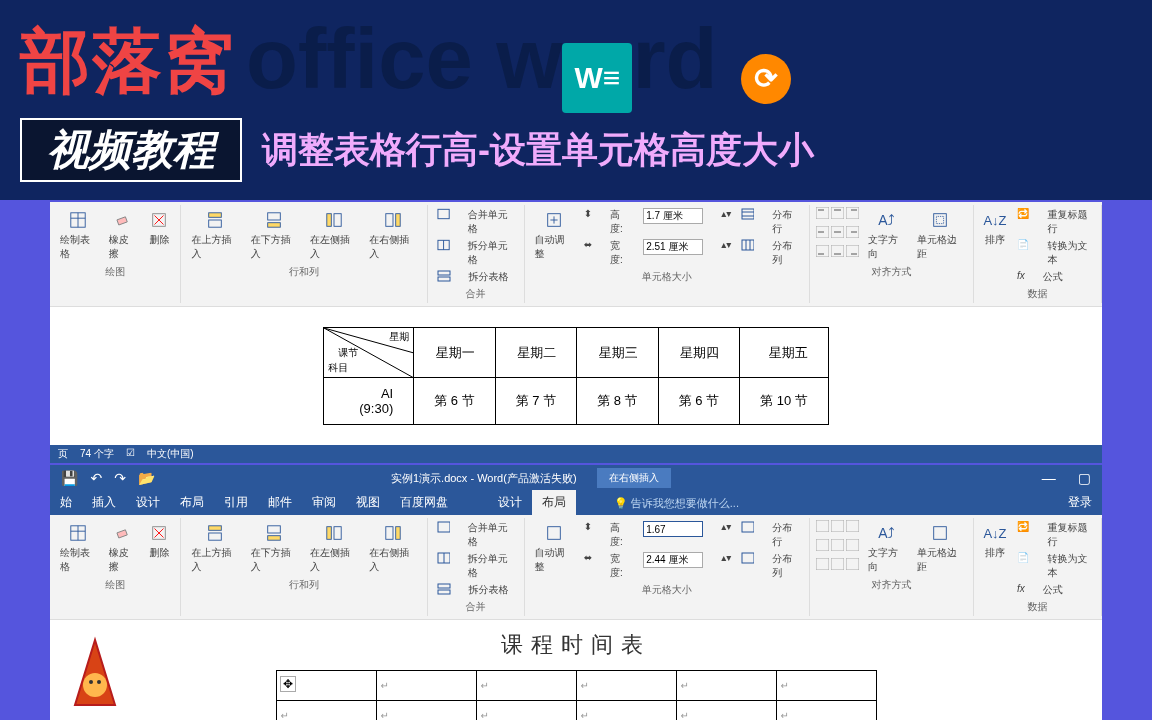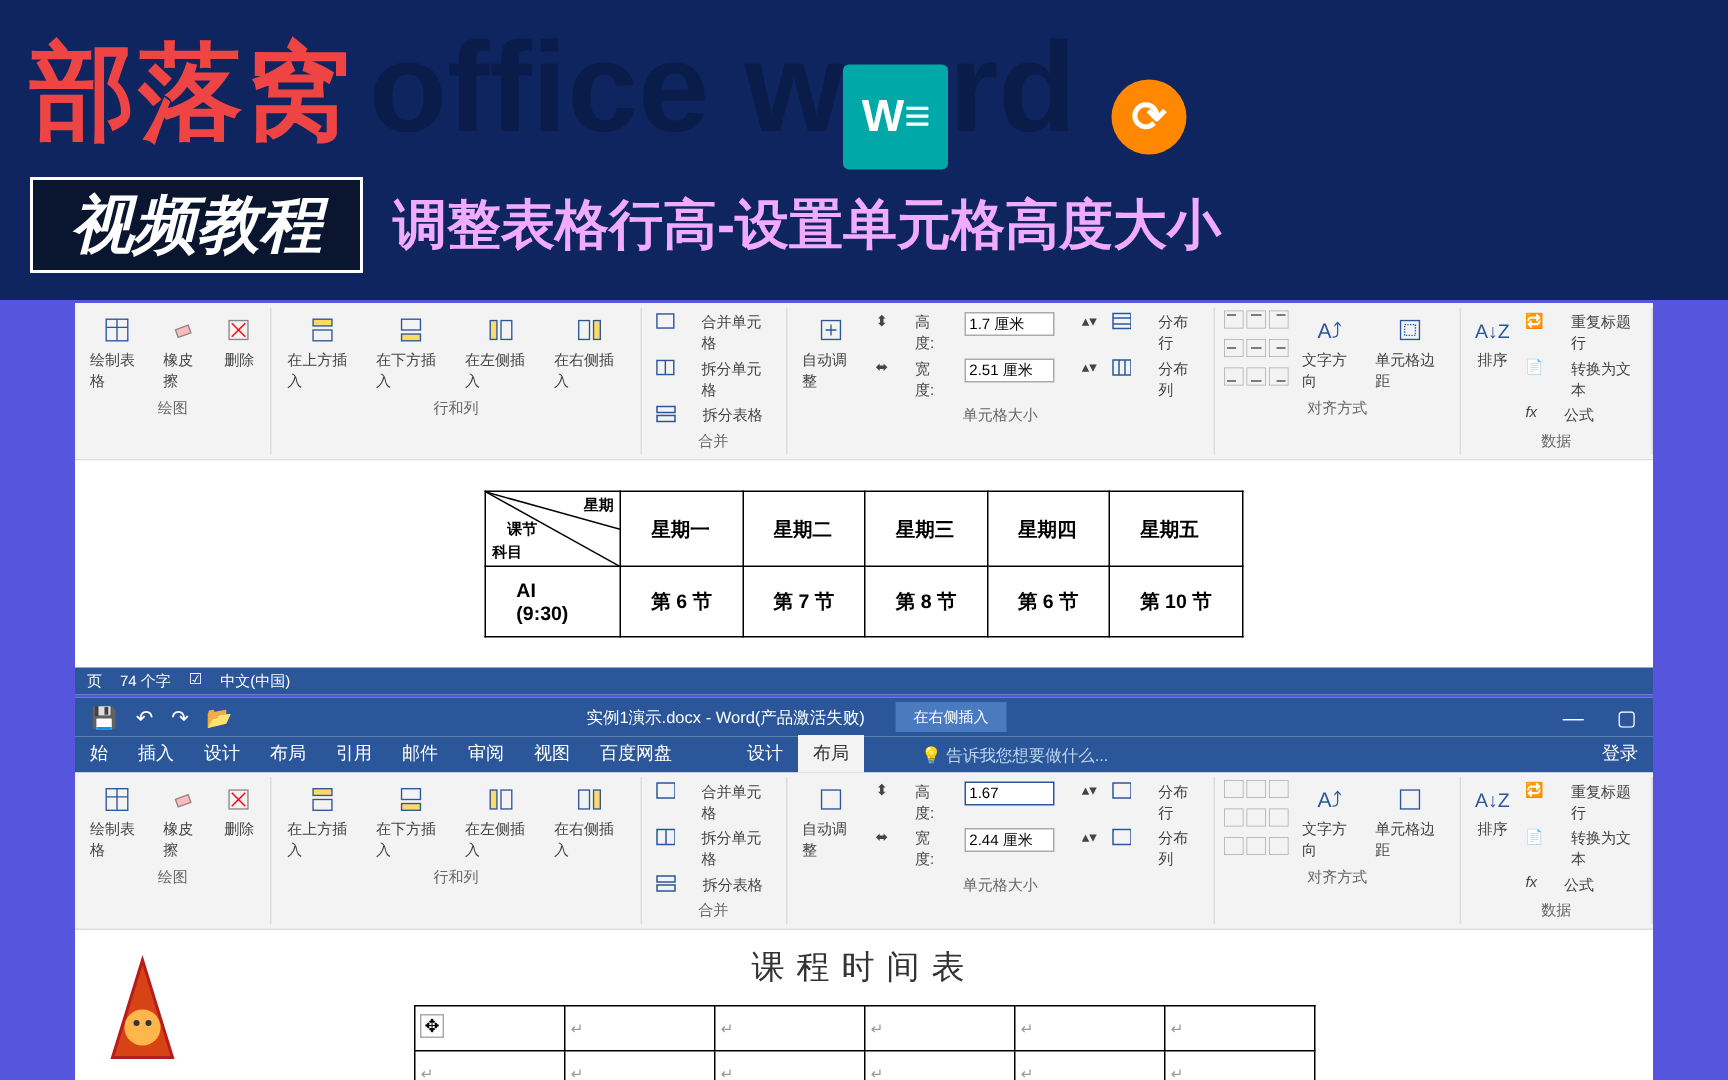--- a/index.html
+++ b/index.html
@@ -24,21 +24,21 @@
 .group-label { font-size: 10px; color: #666; margin-top: 2px; text-align: center; }
 .size-input { width: 60px; font-size: 10px; height: 16px; border: 1px solid #aaa; padding: 0 2px; }
 .titlebar { background: #2b579a; color: white; height: 26px; display: flex; align-items: center; font-size: 11px; padding: 0 5px; }
 .titlebar .tb-icon { padding: 0 6px; cursor: pointer; font-size: 14px; }
 .tabs { background: #2b579a; color: white; display: flex; font-size: 12px; height: 24px; align-items: flex-end; }
 .tab { padding: 4px 10px; cursor: pointer; }
 .tab.active { background: #f3f3f3; color: #333; }
 .doc-area { background: white; padding: 10px 60px; }
 .doc-title { text-align: center; font-size: 22px; color: #333; font-family: SimSun, serif; letter-spacing: 8px; }
 .course-table { border-collapse: collapse; margin: 10px auto; }
-.course-table td { border: 1px solid #000; padding: 8px 20px; font-size: 13px; text-align: left; font-weight: bold; min-width: 80px; margin-left: 48px; }
+.course-table td { border: 1px solid #000; padding: 8px 20px; font-size: 13px; text-align: right; font-weight: normal; min-width: 80px; margin-left: 48px; }
 .diag-cell { position: relative; padding: 0 !important; width: 90px; height: 50px; }
 .diag-cell svg { position: absolute; top: 0; left: 0; }
 .diag-top { position: absolute; top: 2px; right: 4px; font-size: 10px; }
 .diag-mid { position: absolute; top: 18px; left: 14px; font-size: 10px; }
 .diag-bot { position: absolute; bottom: 2px; left: 4px; font-size: 10px; }
 .empty-table { border-collapse: collapse; margin: 10px auto; }
 .empty-table td { border: 1px solid #000; width: 100px; height: 30px; font-size: 10px; color: #999; padding-left: 4px; }
 .statusbar { background: #2b579a; color: white; font-size: 10px; padding: 2px 8px; display: flex; gap: 12px; }
 .tell-me { color: #bbd4f0; font-size: 11px; margin-left: 28px; }
 .win-controls { margin-left: auto; display: flex; gap: 10px; }

